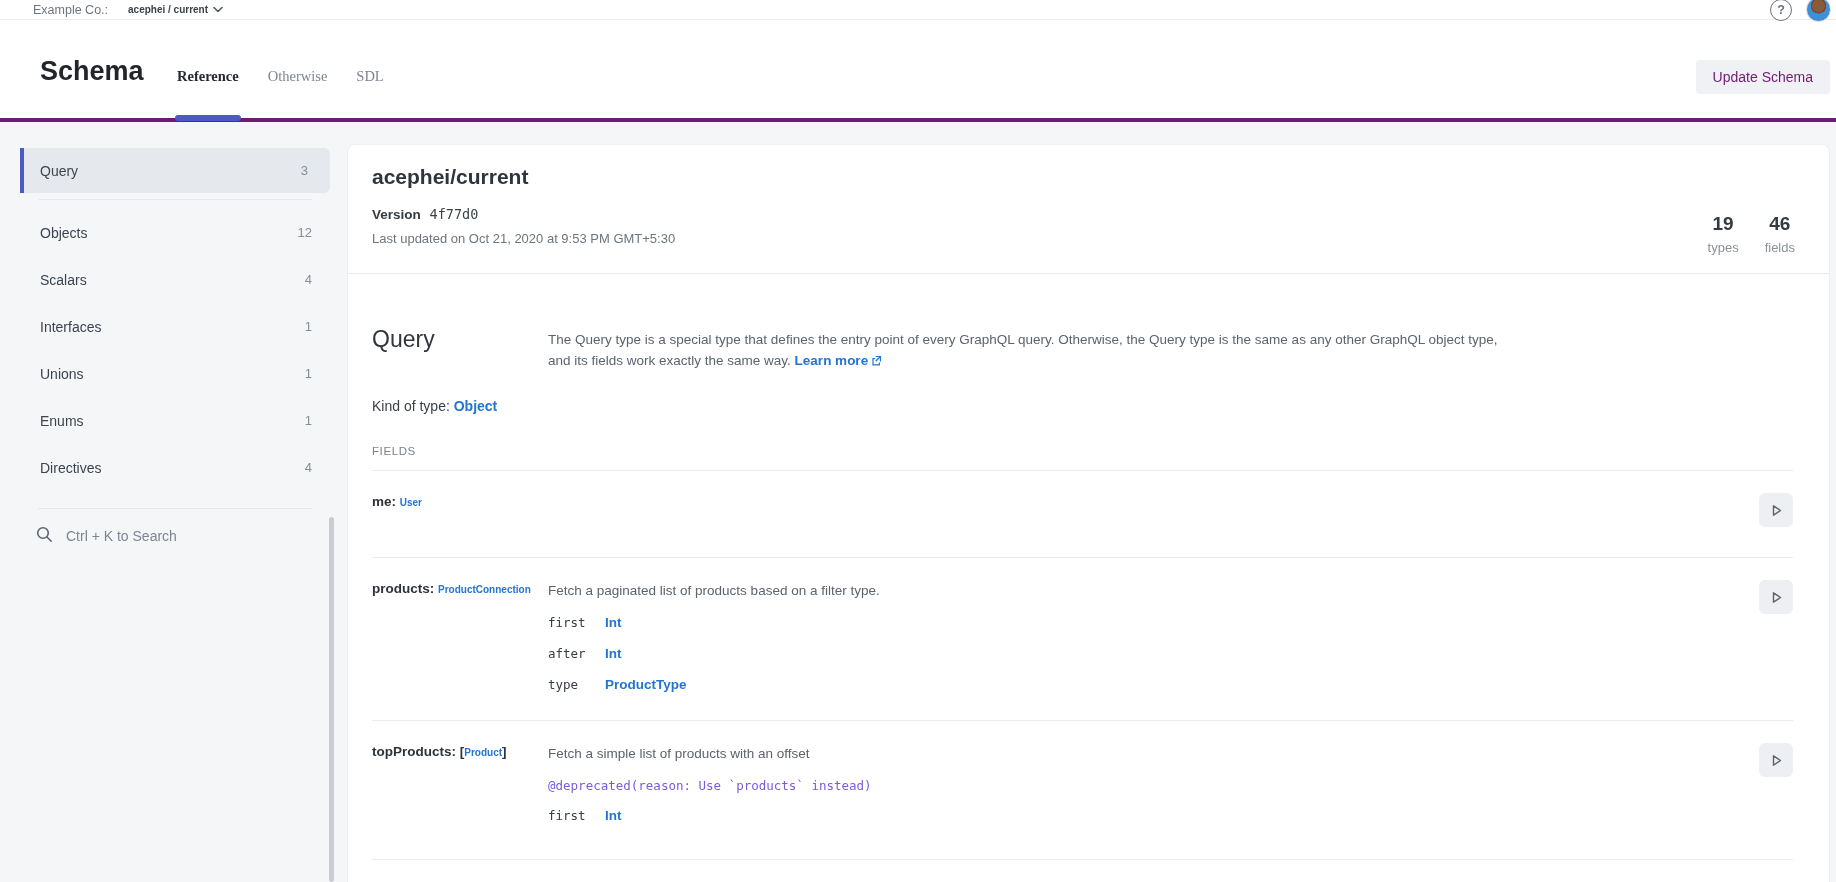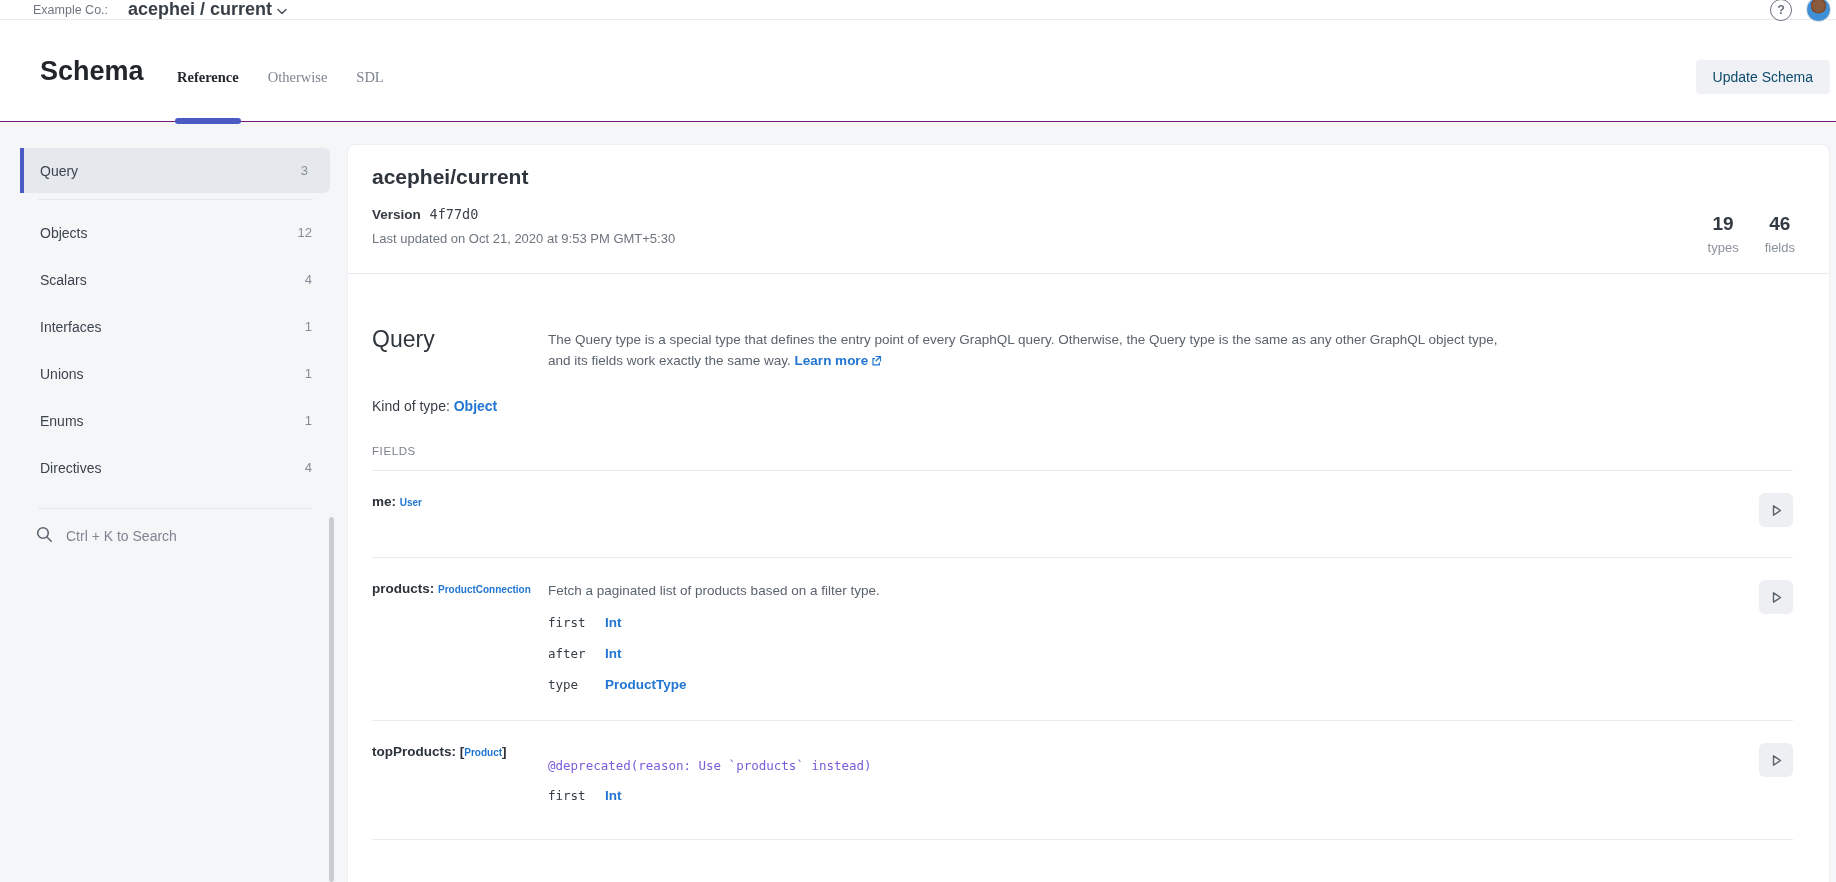--- a/index.html
+++ b/index.html
@@ -10,43 +10,43 @@
     color:#2d333a;
   }
   
   .topbar {
     position:absolute; top:0; left:0; right:0; height:20px;
     background:#fff; border-bottom:1px solid #e9ebee;
     display:flex; align-items:center; padding:0 12px 0 33px;
   }
   .org-label { font-size:12.5px; color:#6e7681; }
   .graph-selector { margin-left:20px; display:flex; align-items:center; gap:5px;
-    font-size:18px; font-weight:700; color:#383f47; cursor:pointer; }
+    font-size:10px; font-weight:700; color:#383f47; cursor:pointer; }
   .graph-selector svg { margin-top:1px; }
   .topbar-spacer { flex:1; }
   .help-btn { width:22px; height:22px; border:1.5px solid #6a727d; border-radius:50%;
     background:#fff; color:#6a727d; font-size:12.5px; font-weight:700;
     display:flex; align-items:center; justify-content:center; cursor:pointer; margin-right:14px; }
   .avatar { width:25px; height:25px; border-radius:50%; flex-shrink:0; margin-right:-7px;
     background:radial-gradient(circle at 50% 34%, #8a5a3c 0 32%, #7d4a30 33% 40%, #3f8fd6 41%);
     border:1px solid #d8dbde; cursor:pointer; }
   
   .page-header {
     position:absolute; top:34px; left:0; right:0; height:88px;
-    background:#fff; border-bottom:1px solid #701a75; z-index:2;
+    background:#fff; border-bottom:4px solid #701a75; z-index:2;
   }
   .schema-title { position:absolute; left:40px; top:22px; font-size:27px; font-weight:700; color:#22262b; }
   .tabs { position:absolute; left:177px; top:0; bottom:0; display:flex; align-items:center; gap:29px;font-family:Liberation Serif, serif; }
   .tab { position:relative; font-size:14.5px; color:#7c848e; cursor:pointer; height:100%;
     display:flex; align-items:center; }
   .tab.active { color:#24292f; font-weight:700; }
   .tab.active::after { content:""; position:absolute; left:-2px; right:-2px; bottom:-3px;
     height:6px; border-radius:3px; background:#4a5bc4; }
   .update-btn { position:absolute; right:6px; top:26px; height:34px; padding:0 17px;
-    background:#f0f1f4; color:#0c4a6e; border:none; border-radius:4px; font-size:14px;
+    background:#f0f1f4; color:#701a75; border:none; border-radius:4px; font-size:14px;
     font-family:"Liberation Sans",sans-serif; cursor:default; }
   
   .page-body { position:absolute; top:122px; bottom:0; left:0; right:0; background:#f5f6f8; }
   
   .sidebar { position:absolute; left:0; top:0; bottom:0; width:347px; padding-top:26px; }
   .nav-item { height:45px; margin-bottom:2px; display:flex; align-items:center;
     padding:0 35px 0 40px; font-size:14px; color:#3c444f; cursor:pointer; }
   .nav-item .count { margin-left:auto; font-size:13px; color:#868d97; }
   .nav-item.selected { background:#e5e8ed; border-left:4px solid #4a5bc4;
     border-radius:0 6px 6px 0; margin-left:20px; margin-right:17px;
@@ -231,20 +231,21 @@
         <button class="play-btn">
             <svg width="15" height="15" viewBox="0 0 15 15">
               <path d="M4.5 2.8 L11.5 7.5 L4.5 12.2 Z" fill="none" stroke="#5d656f" stroke-width="1.4" stroke-linejoin="round"></path>
             </svg>
           </button>
       </div>
 
       <div class="field-row row-top-products">
         <div class="field-sig"><span>topProducts: </span><span>[</span><a class="link">Product</a><span>]</span></div>
         <div class="field-mid">
+          <div class="field-desc">Fetch a simple list of products with an offset</div>
           <div class="deprecated">@deprecated(reason: Use `products` instead)</div>
           <div class="arg-row">
             <span class="arg-name">first</span>
             <a class="link arg-type">Int</a>
           </div>
         </div>
         <button class="play-btn">
             <svg width="15" height="15" viewBox="0 0 15 15">
               <path d="M4.5 2.8 L11.5 7.5 L4.5 12.2 Z" fill="none" stroke="#5d656f" stroke-width="1.4" stroke-linejoin="round"></path>
             </svg>

